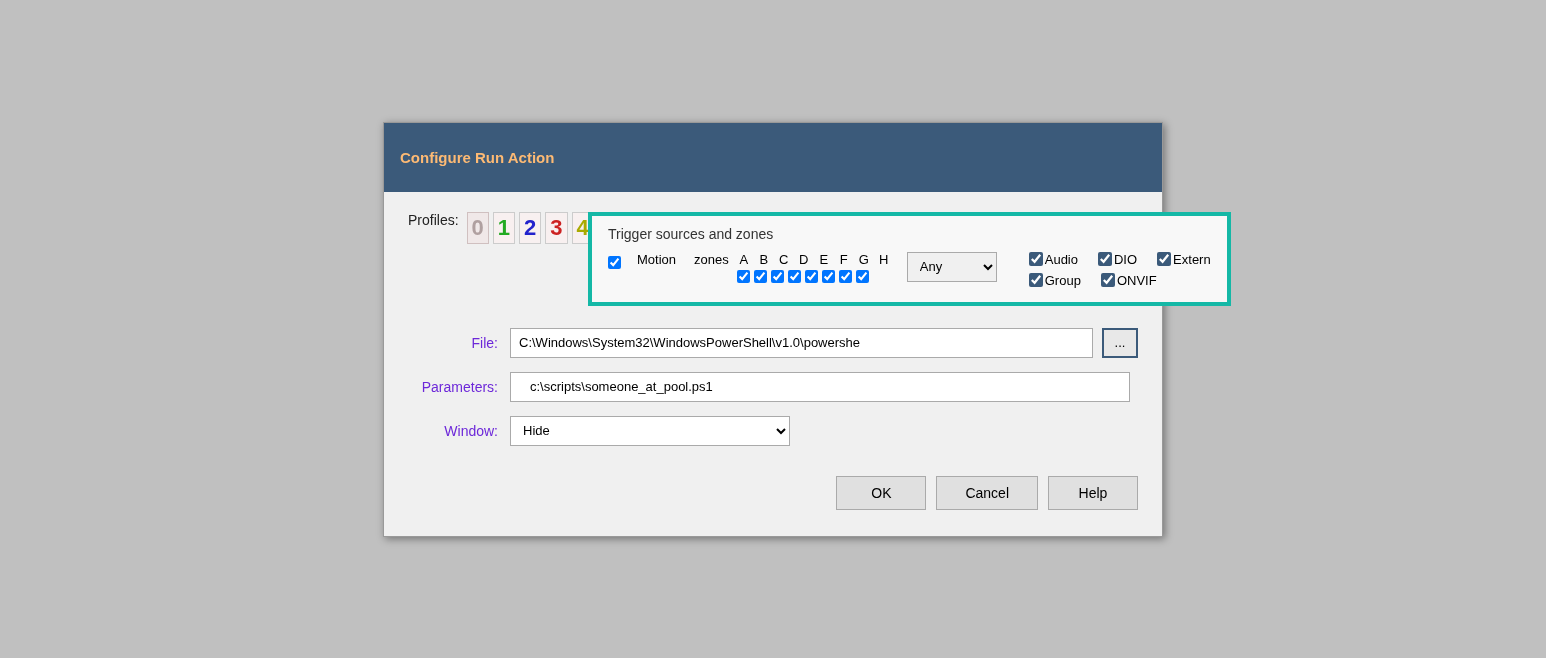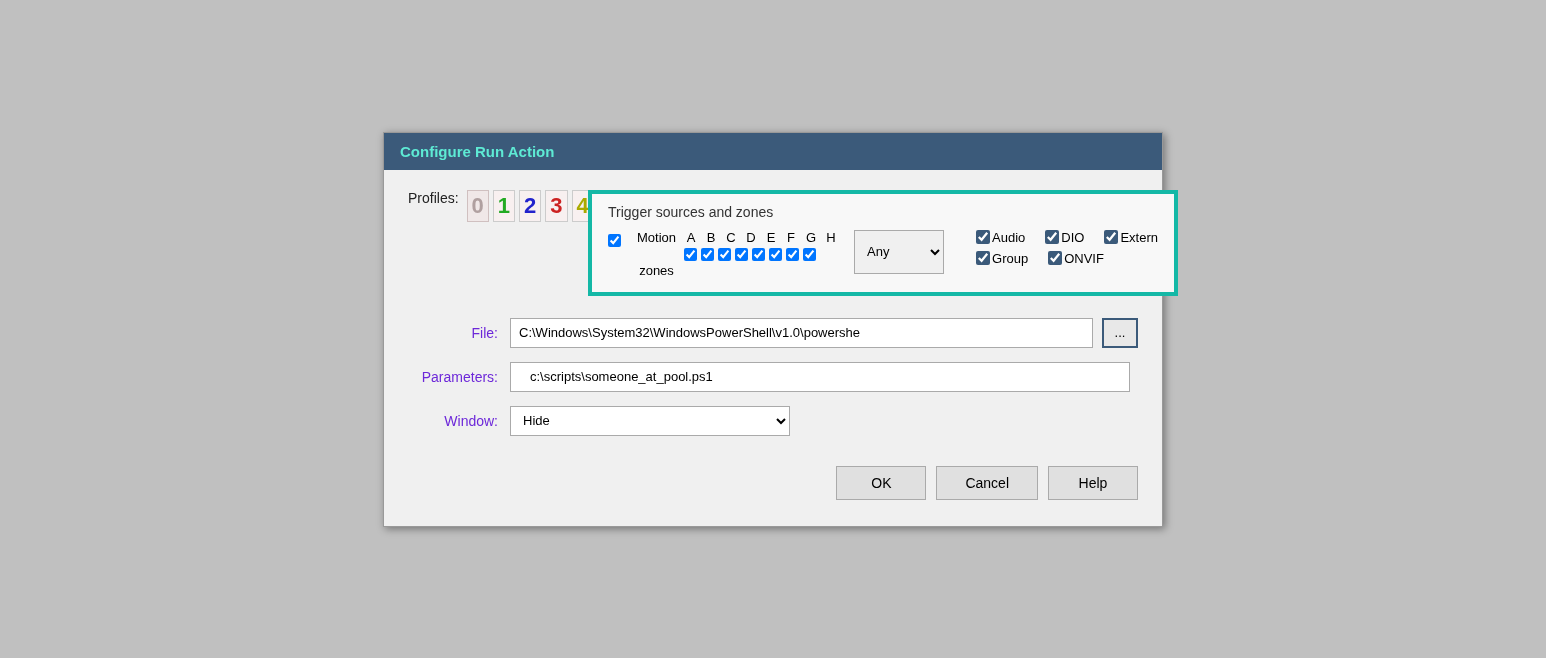--- a/index.html
+++ b/index.html
@@ -13,22 +13,22 @@
       font-size: 14px;
     }
     .dialog {
       width: 780px;
       background: #f0f0f0;
       border: 1px solid #999;
       box-shadow: 2px 2px 8px rgba(0,0,0,0.4);
     }
     .title-bar {
       background: #3b5a7a;
-      color: #5eead4;
-      padding: 10px 16px;
+      color: #fdba74;
+      padding: 26px 16px;
       font-size: 15px;
       font-weight: 600;
     }
     .dialog-body {
       padding: 20px 24px 20px 24px;
     }
     .top-section {
       display: flex;
       gap: 20px;
       align-items: flex-start;
@@ -79,21 +79,21 @@
       align-items: flex-start;
       gap: 16px;
     }
     .motion-zone-block {
       display: flex;
       align-items: flex-start;
       gap: 8px;
     }
     .motion-zone-labels {
       display: flex;
-      flex-direction: column;
+      flex-direction: row;
       align-items: center;
       gap: 18px;
     }
     .motion-zone-label-top {
       font-size: 13px;
     }
     .motion-zone-label-bottom {
       font-size: 13px;
     }
     .zone-letters {
@@ -129,21 +129,21 @@
     .any-dropdown {
       display: flex;
       align-items: center;
     }
     select.any-select {
       padding: 4px 8px;
       font-size: 13px;
       border: 1px solid #aaa;
       background: #f0f0f0;
       width: 90px;
-      height: 44px;
+      height: 30px;
     }
     .right-checks {
       display: flex;
       flex-direction: column;
       gap: 6px;
       margin-left: 16px;
     }
     .right-check-row {
       display: flex;
       gap: 20px;

